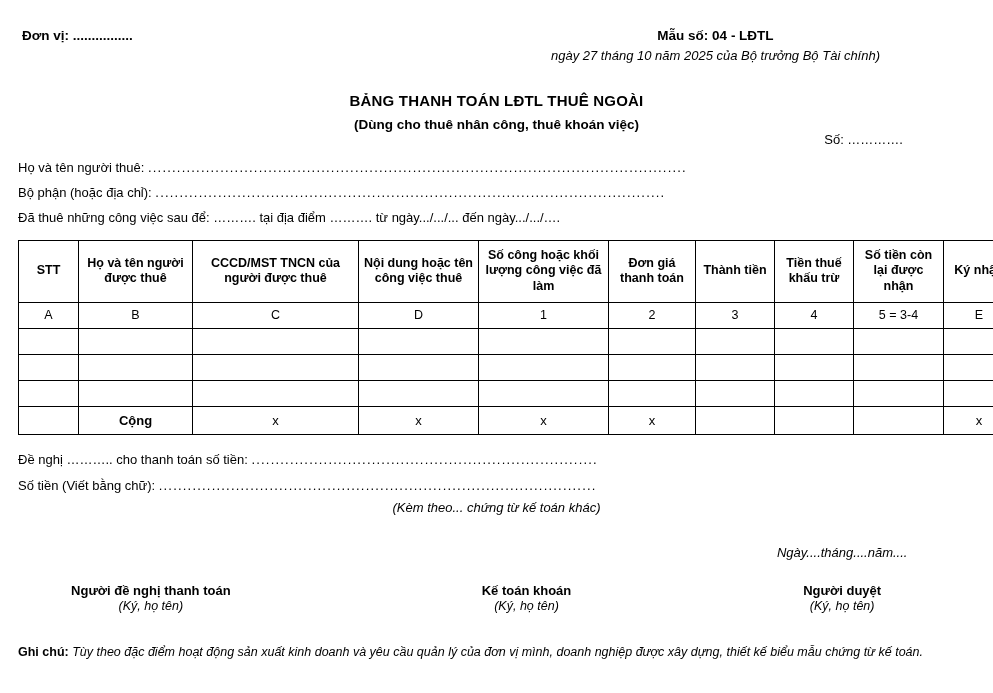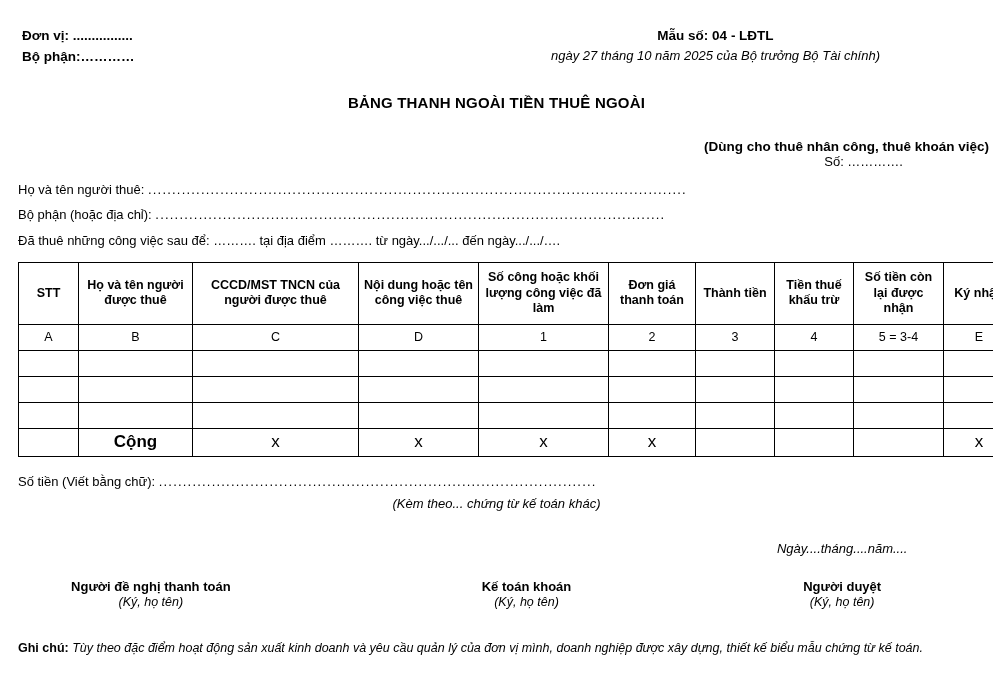--- a/index.html
+++ b/index.html
@@ -61,22 +61,21 @@
     margin-top: 26px;
   }
   .doc-title {
     font-weight: bold;
     font-size: 15px;
     letter-spacing: 0.2px;
   }
   .doc-subtitle {
     font-weight: bold;
     font-size: 13.5px;
-    margin-top: 28px;
-    text-align: right;
+    margin-top: 8px;
   }
 
   
   .so-line {
     text-align: right;
     padding-right: 86px;
     font-size: 13px;
   }
 
   
@@ -120,21 +119,21 @@
   td.idx {
     font-size: 12.5px;
     font-weight: normal;
     height: 26px;
   }
   td.empty-row {
     height: 26px;
   }
   td.total-cell {
     height: 28px;
-    font-size: 17px;
+    font-size: 13px;
   }
   td.total-label {
     font-weight: bold;
   }
 
   
   .below {
     padding: 0 14px;
     margin-top: 12px;
   }
@@ -193,30 +192,29 @@
   }
 </style>
 </head>
 <body>
 
 <div class="page">
 
   <div class="top-row">
     <div class="unit-block">
       <div class="unit-line">Đơn vị: ................</div>
-      <div class="unit-line">Bộ phận:…………</div>
     </div>
     <div class="form-code-block">
       <div class="form-code">Mẫu số: 04 - LĐTL</div>
       <div class="form-ref">ngày 27 tháng 10 năm 2025 của Bộ trưởng Bộ Tài chính)</div>
     </div>
   </div>
 
   <div class="title-block">
-    <div class="doc-title">BẢNG THANH NGOÀI TIỀN THUÊ NGOÀI</div>
+    <div class="doc-title">BẢNG THANH TOÁN LĐTL THUÊ NGOÀI</div>
     <div class="doc-subtitle">(Dùng cho thuê nhân công, thuê khoán việc)</div>
   </div>
 
   <div class="so-line">Số: ………….</div>
 
   <div class="fields">
     <div class="field-line">
       <span>Họ và tên người thuê:</span>
       <span class="dots-long">................................................................................................................</span>
     </div>
@@ -317,20 +315,24 @@
           <td class="total-cell"></td>
           <td class="total-cell"></td>
           <td class="total-cell">x</td>
         </tr>
       </tbody>
     </table>
   </div>
 
   <div class="below">
     <div class="field-line">
+      <span>Đề nghị ……….. cho thanh toán số tiền:</span>
+      <span class="dots-long">........................................................................</span>
+    </div>
+    <div class="field-line">
       <span>Số tiền (Viết bằng chữ):</span>
       <span class="dots-long">...........................................................................................</span>
     </div>
     <div class="attach-note">(Kèm theo... chứng từ kế toán khác)</div>
   </div>
 
   <div class="signatures">
     <div class="sig sig-1">
       <div class="sig-date blank">&nbsp;</div>
       <div class="sig-role">Người đề nghị thanh toán</div>

